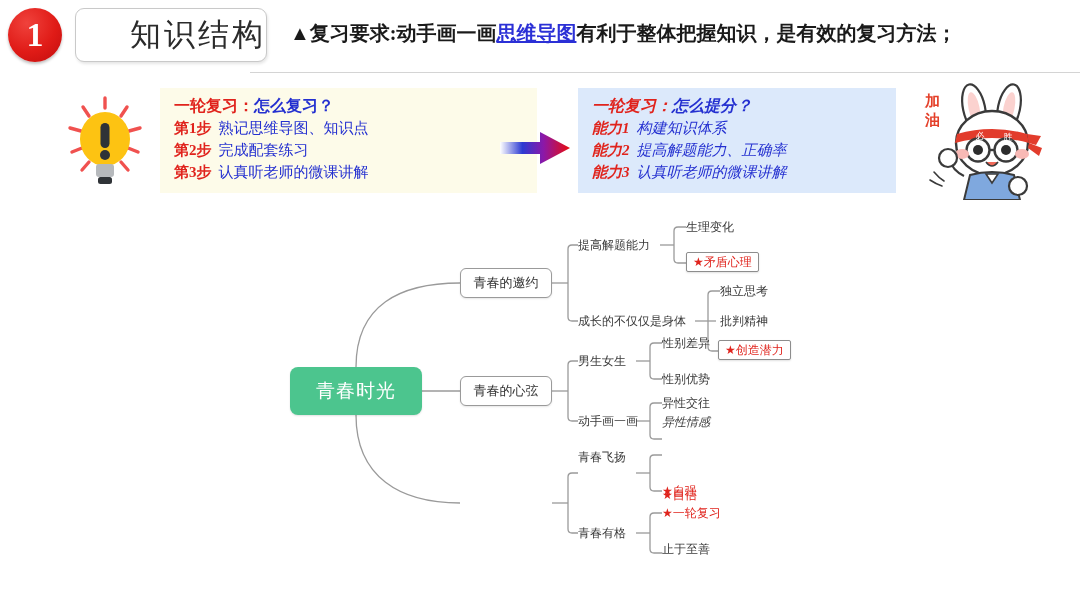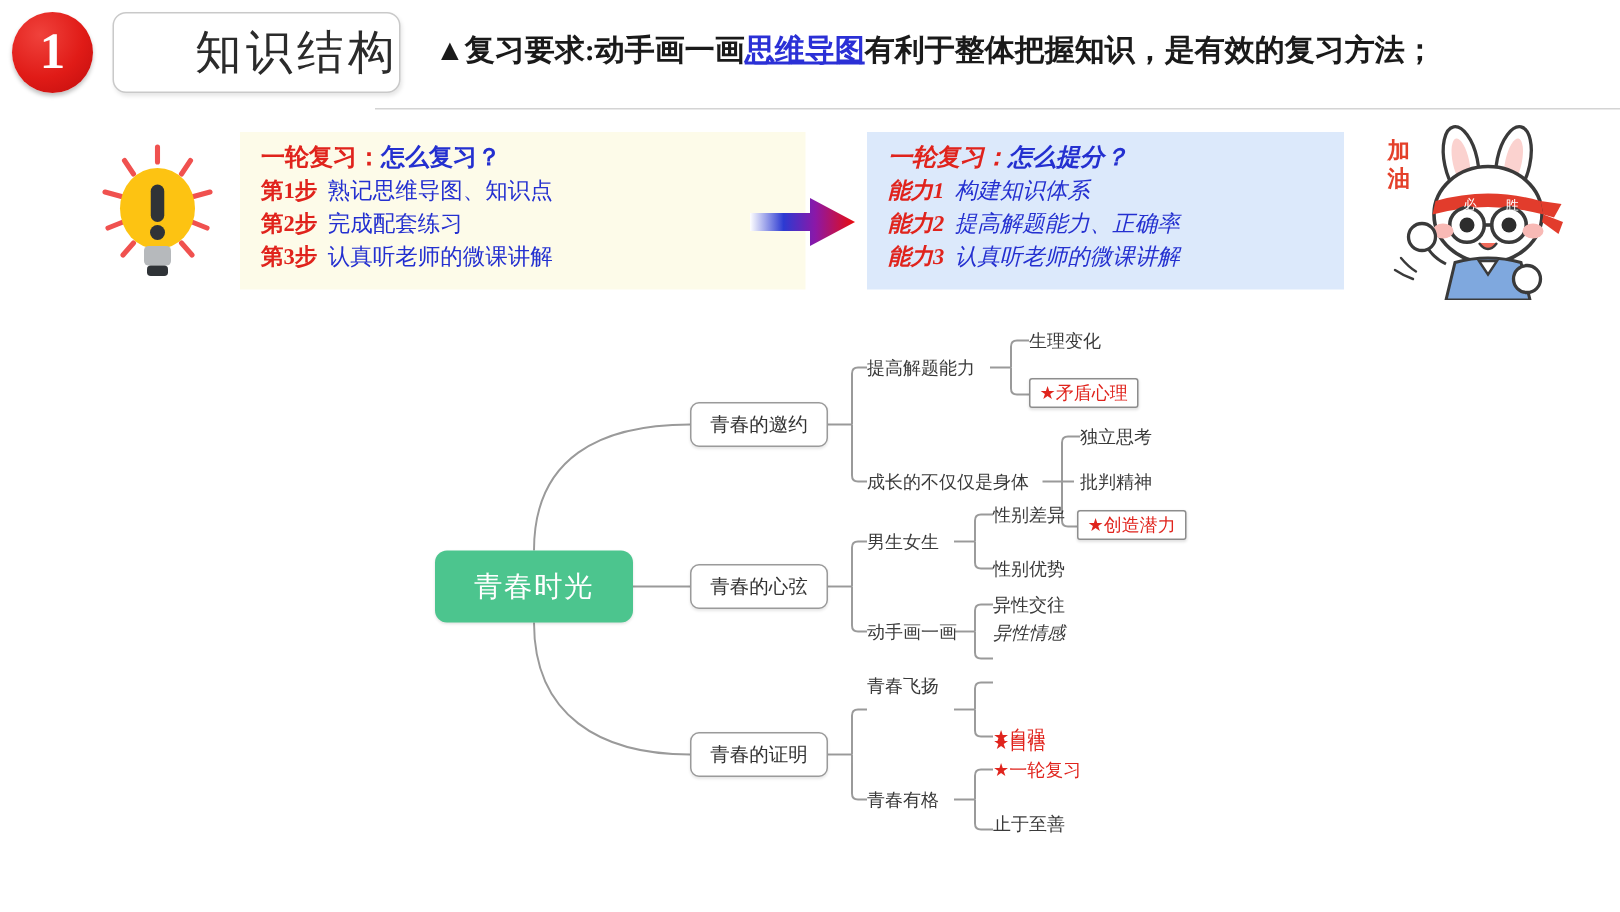--- a/index.html
+++ b/index.html
@@ -291,23 +291,20 @@
     <div class="node node-main" style="left:460px;top:171px;">
       <span>青春的心弦</span>
     </div>
     <div class="leaf" style="left:578px;top:149px;">男生女生</div>
     <div class="leaf" style="left:662px;top:131px;">性别差异</div>
     <div class="leaf" style="left:662px;top:167px;">性别优势</div>
     <div class="leaf" style="left:578px;top:209px;">动手画一画</div>
     <div class="leaf" style="left:662px;top:191px;">异性交往</div>
     <div class="leaf" style="left:662px;top:210px;font-style:italic;">异性情感</div>
 
-    <div class="node node-main" style="left:460px;top:283px;">
-      <span>青春的证明</span>
-    </div>
     <div class="leaf" style="left:578px;top:245px;">青春飞扬</div>
     <div class="leaf leaf-red" style="left:662px;top:243px;margin-top:40px;">★自信</div>
     <div class="leaf leaf-red" style="left:662px;top:279px;">★自强</div>
     <div class="leaf" style="left:578px;top:321px;">青春有格</div>
     <div class="leaf leaf-red" style="left:662px;top:301px;">★一轮复习</div>
     <div class="leaf" style="left:662px;top:337px;">止于至善</div>
 
   </div>
 </div>
 

